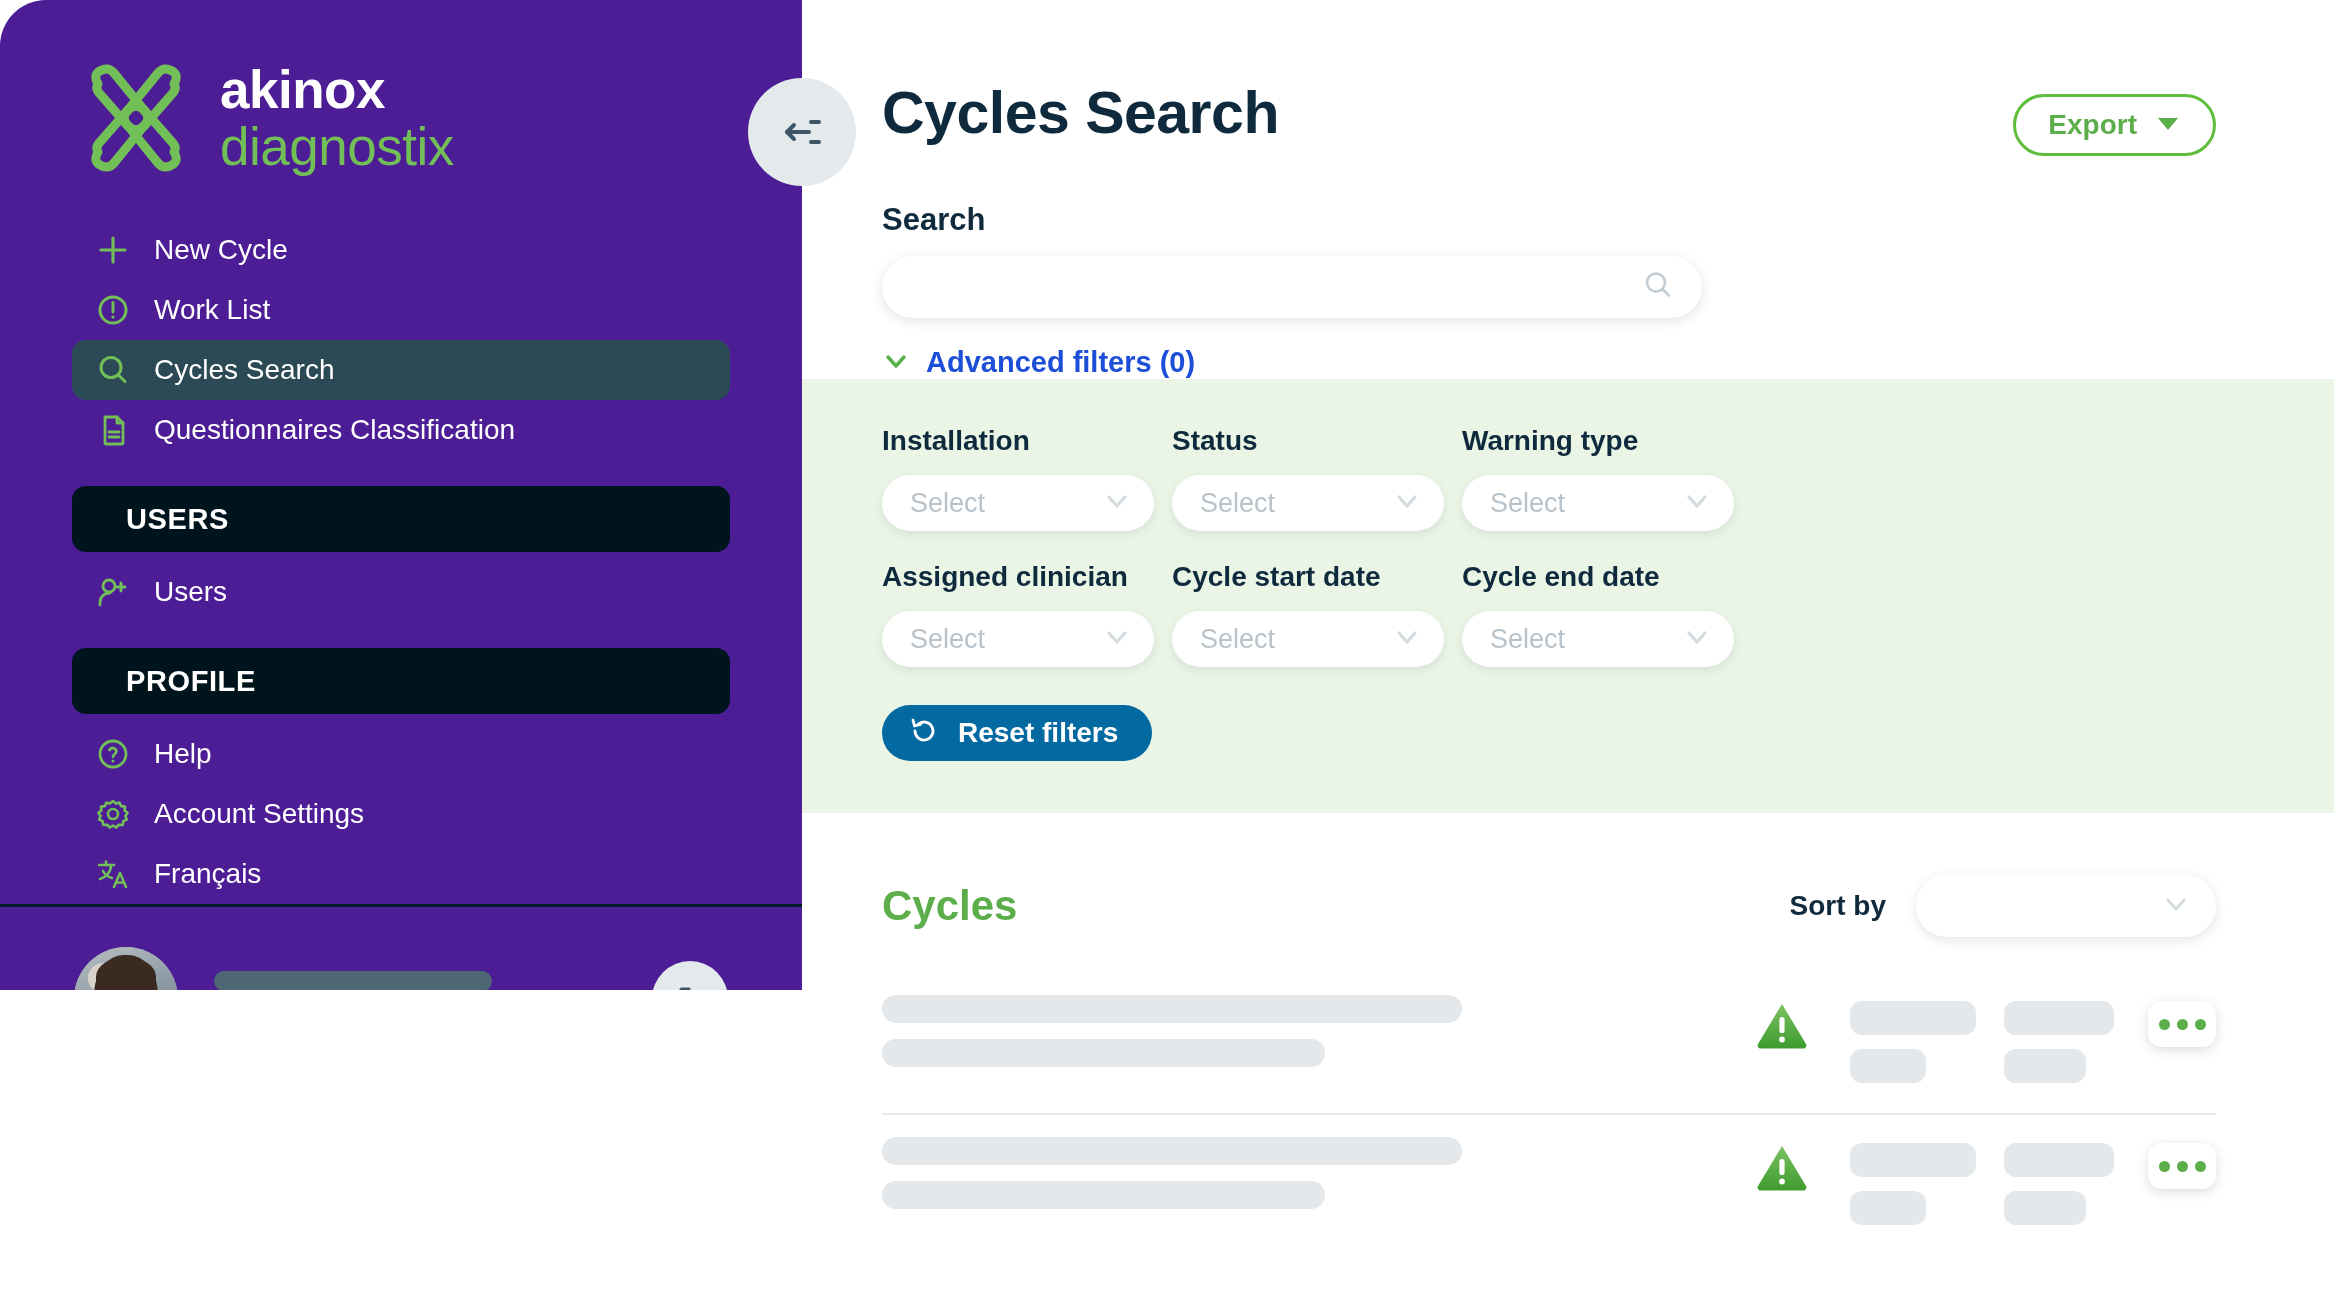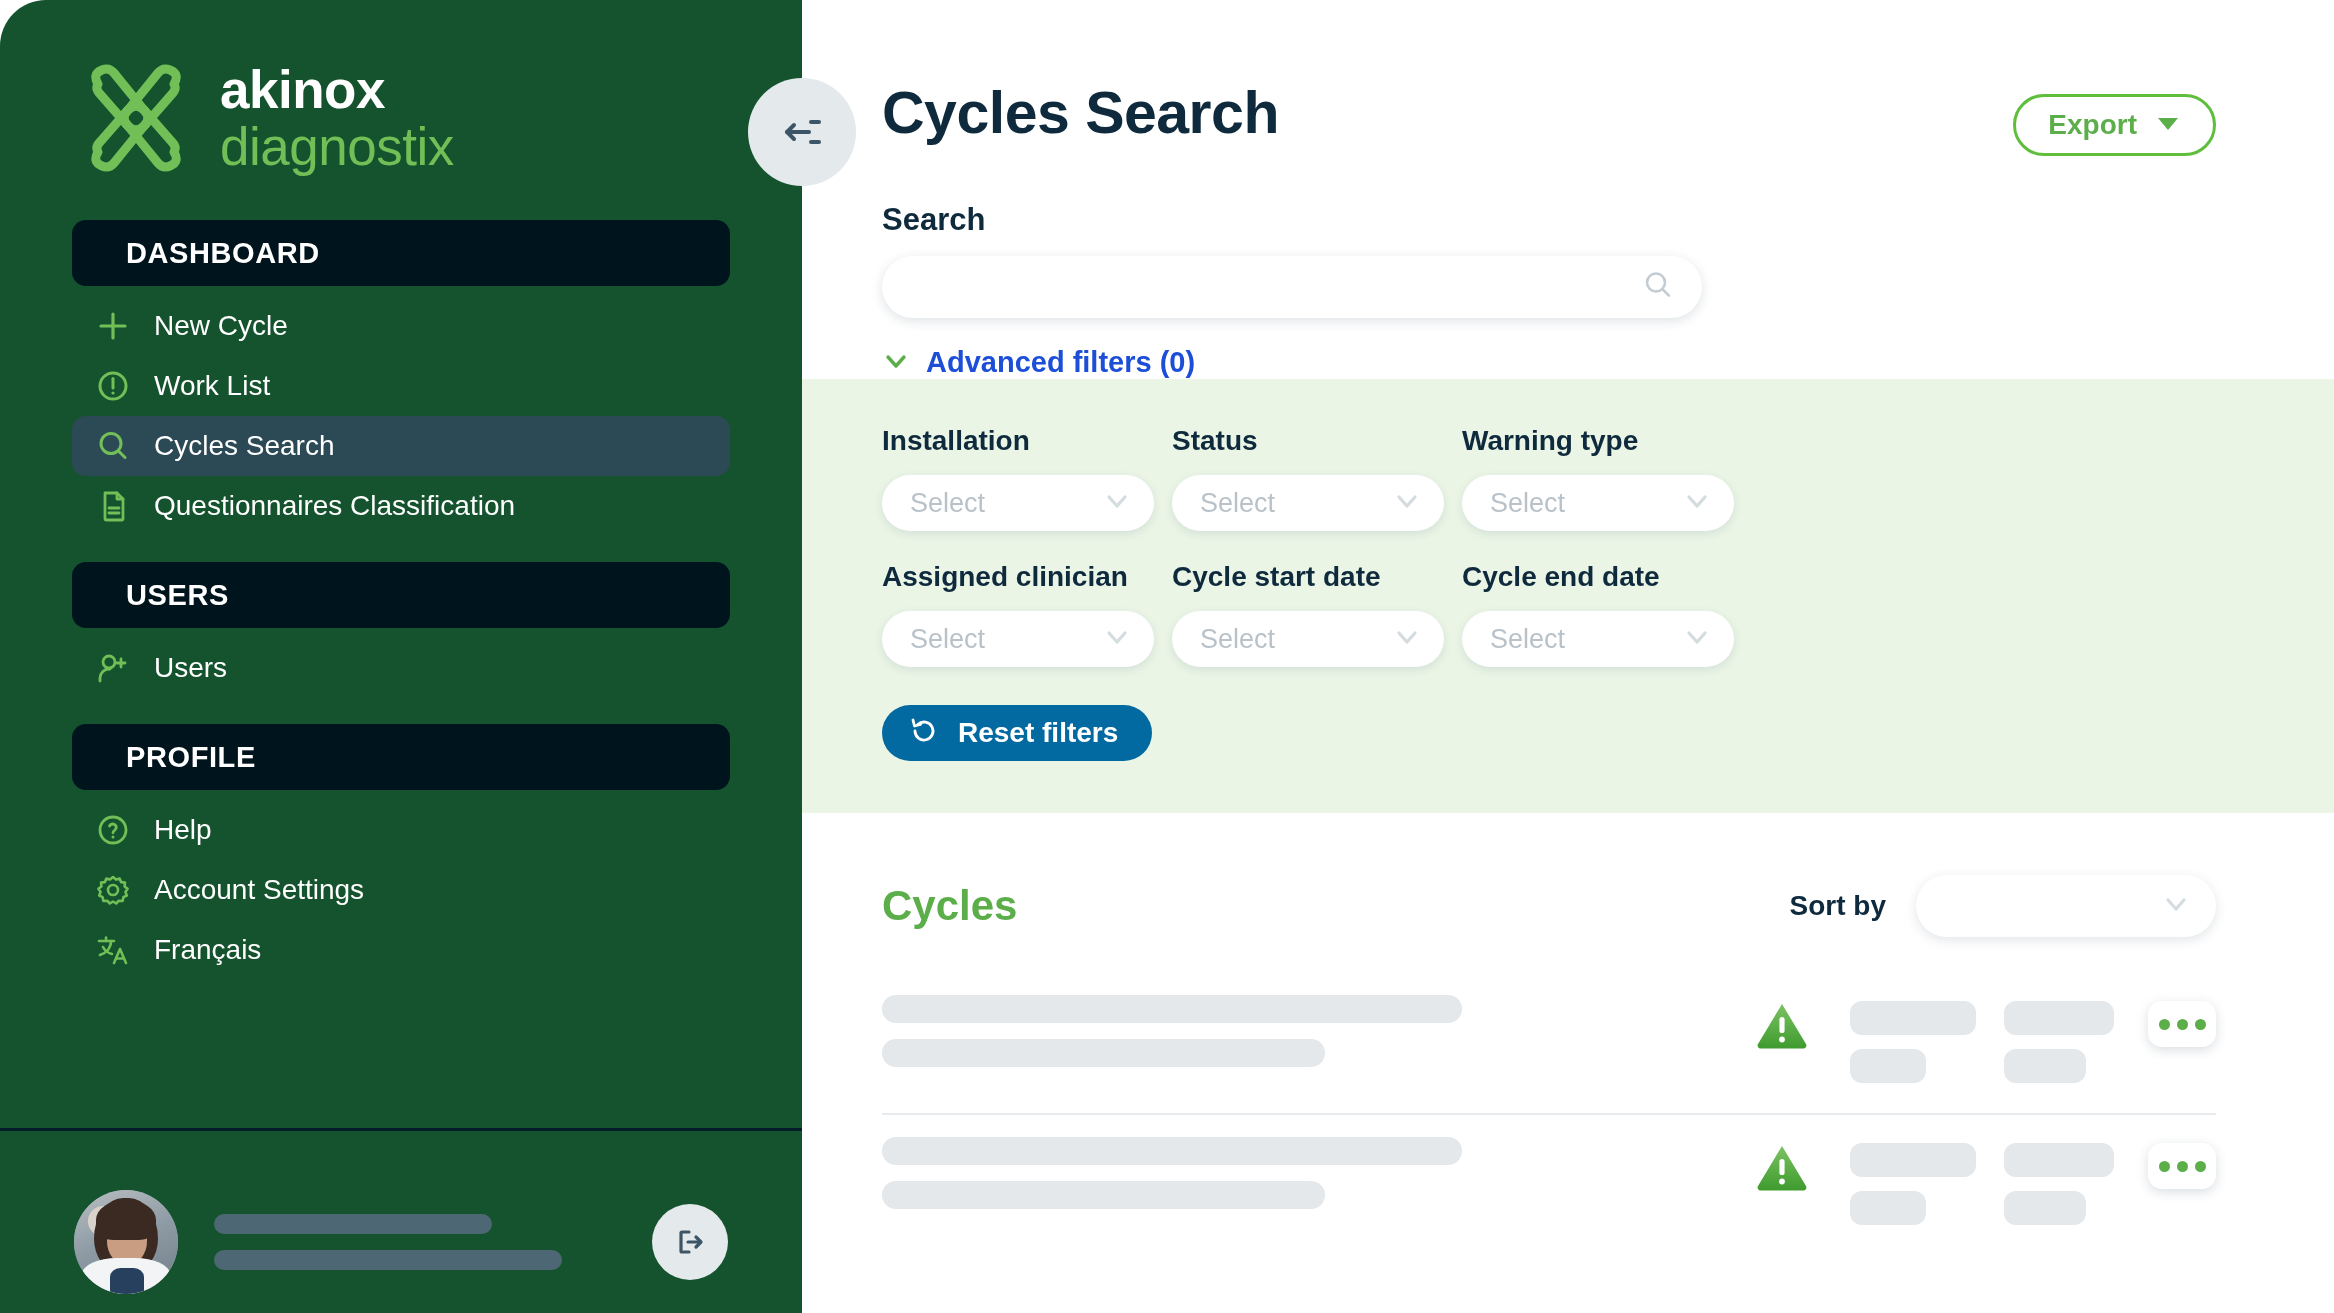--- a/index.html
+++ b/index.html
@@ -17,22 +17,22 @@
     width: 2334px;
     height: 1313px;
     background: #ffffff;
     display: flex;
   }
 
   
   .sidebar {
     position: relative;
     width: 802px;
-    height: 1313px;
-    background: #14532d;
+    height: 990px;
+    background: #4c1d95;
     border-top-left-radius: 46px;
     flex: 0 0 802px;
     display: flex;
     flex-direction: column;
     overflow: hidden;
   }
 
   .logo-block {
     display: flex;
     align-items: center;
@@ -409,23 +409,20 @@
         </svg>
       </span>
       <span class="logo-words">
         <span class="logo-akinox">akinox</span>
         <span class="logo-diagnostix">diagnostix</span>
       </span>
     </div>
 
     <nav class="nav">
 
-      <div class="nav-section-header">
-        <span>DASHBOARD</span>
-      </div>
 
       <div class="nav-item">
         <span class="nav-ico">
           <svg viewBox="0 0 38 38" width="38" height="38">
               <g stroke="#72BF57" stroke-width="3.2" stroke-linecap="round">
                 <line x1="19" y1="7" x2="19" y2="31"></line>
                 <line x1="7" y1="19" x2="31" y2="19"></line>
               </g>
             </svg>
         </span>

